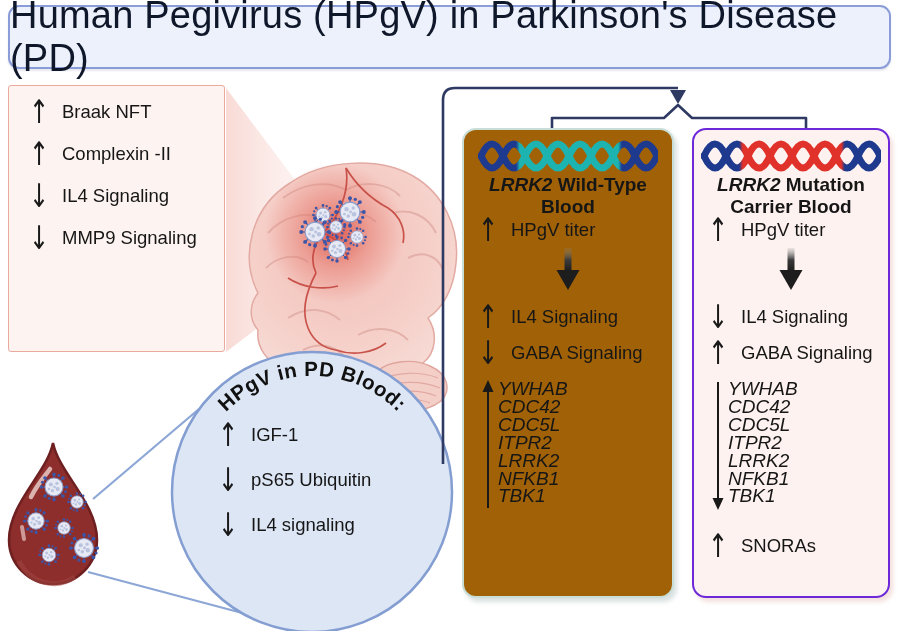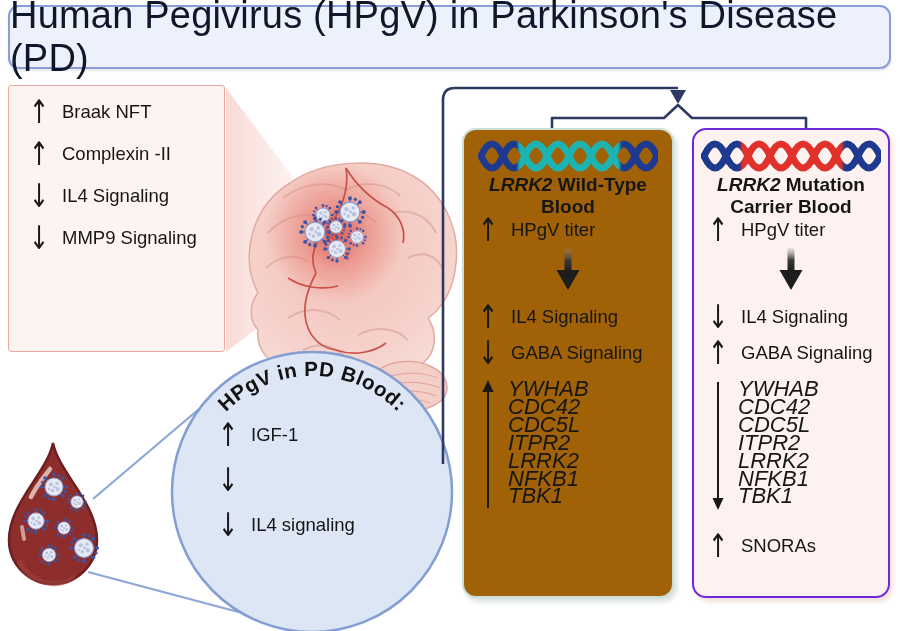--- a/index.html
+++ b/index.html
@@ -37,21 +37,21 @@
   .mut{left:692px;width:198px;background:#fdf2ef;border:2px solid #6d28d9;
       box-shadow:3px 4px 4px rgba(220,165,155,.35);}
   .gpanel .dna{position:absolute;top:9px;left:50%;transform:translateX(-50%);}
   .gpanel .ptitle{position:absolute;top:44px;left:0;width:100%;text-align:center;
       font-size:19px;font-weight:bold;line-height:1.18;padding:0 8px;box-sizing:border-box;}
   .gpanel .ptitle i{font-style:italic;}
   .gpanel .titer{position:absolute;left:14px;top:86px;}
   .gpanel .bigarrow{position:absolute;top:118px;left:50%;transform:translateX(-50%);}
   .gpanel .r1{position:absolute;left:14px;top:173px;}
   .gpanel .r2{position:absolute;left:14px;top:209px;}
-  .gpanel .genes{position:absolute;left:44px;top:250px;font-style:italic;font-size:22px;
+  .gpanel .genes{position:absolute;left:34px;top:250px;font-style:italic;font-size:19px;
       line-height:17.9px;}
   .gpanel .genearrow{position:absolute;left:16px;top:250px;}
   .gpanel .extra{position:absolute;left:14px;top:402px;}
 
   svg text{font-family:"Liberation Sans","DejaVu Sans",sans-serif;}
 </style>
 </head>
 <body>
 
 <div id="stage">
@@ -218,20 +218,21 @@
     </div>
   </div>
 
   <div class="circle-items">
     <div class="trow">
       <span class="arr">↑</span>
       <span class="tlabel">IGF-1</span>
     </div>
     <div class="trow">
       <span class="arr">↓</span>
+      <span class="tlabel">pS65 Ubiquitin</span>
     </div>
     <div class="trow">
       <span class="arr">↓</span>
       <span class="tlabel">IL4 signaling</span>
     </div>
   </div>
 
   <div class="gpanel wt">
     <svg class="dna" width="180" height="34" viewBox="0 0 180 34">
       <defs>

